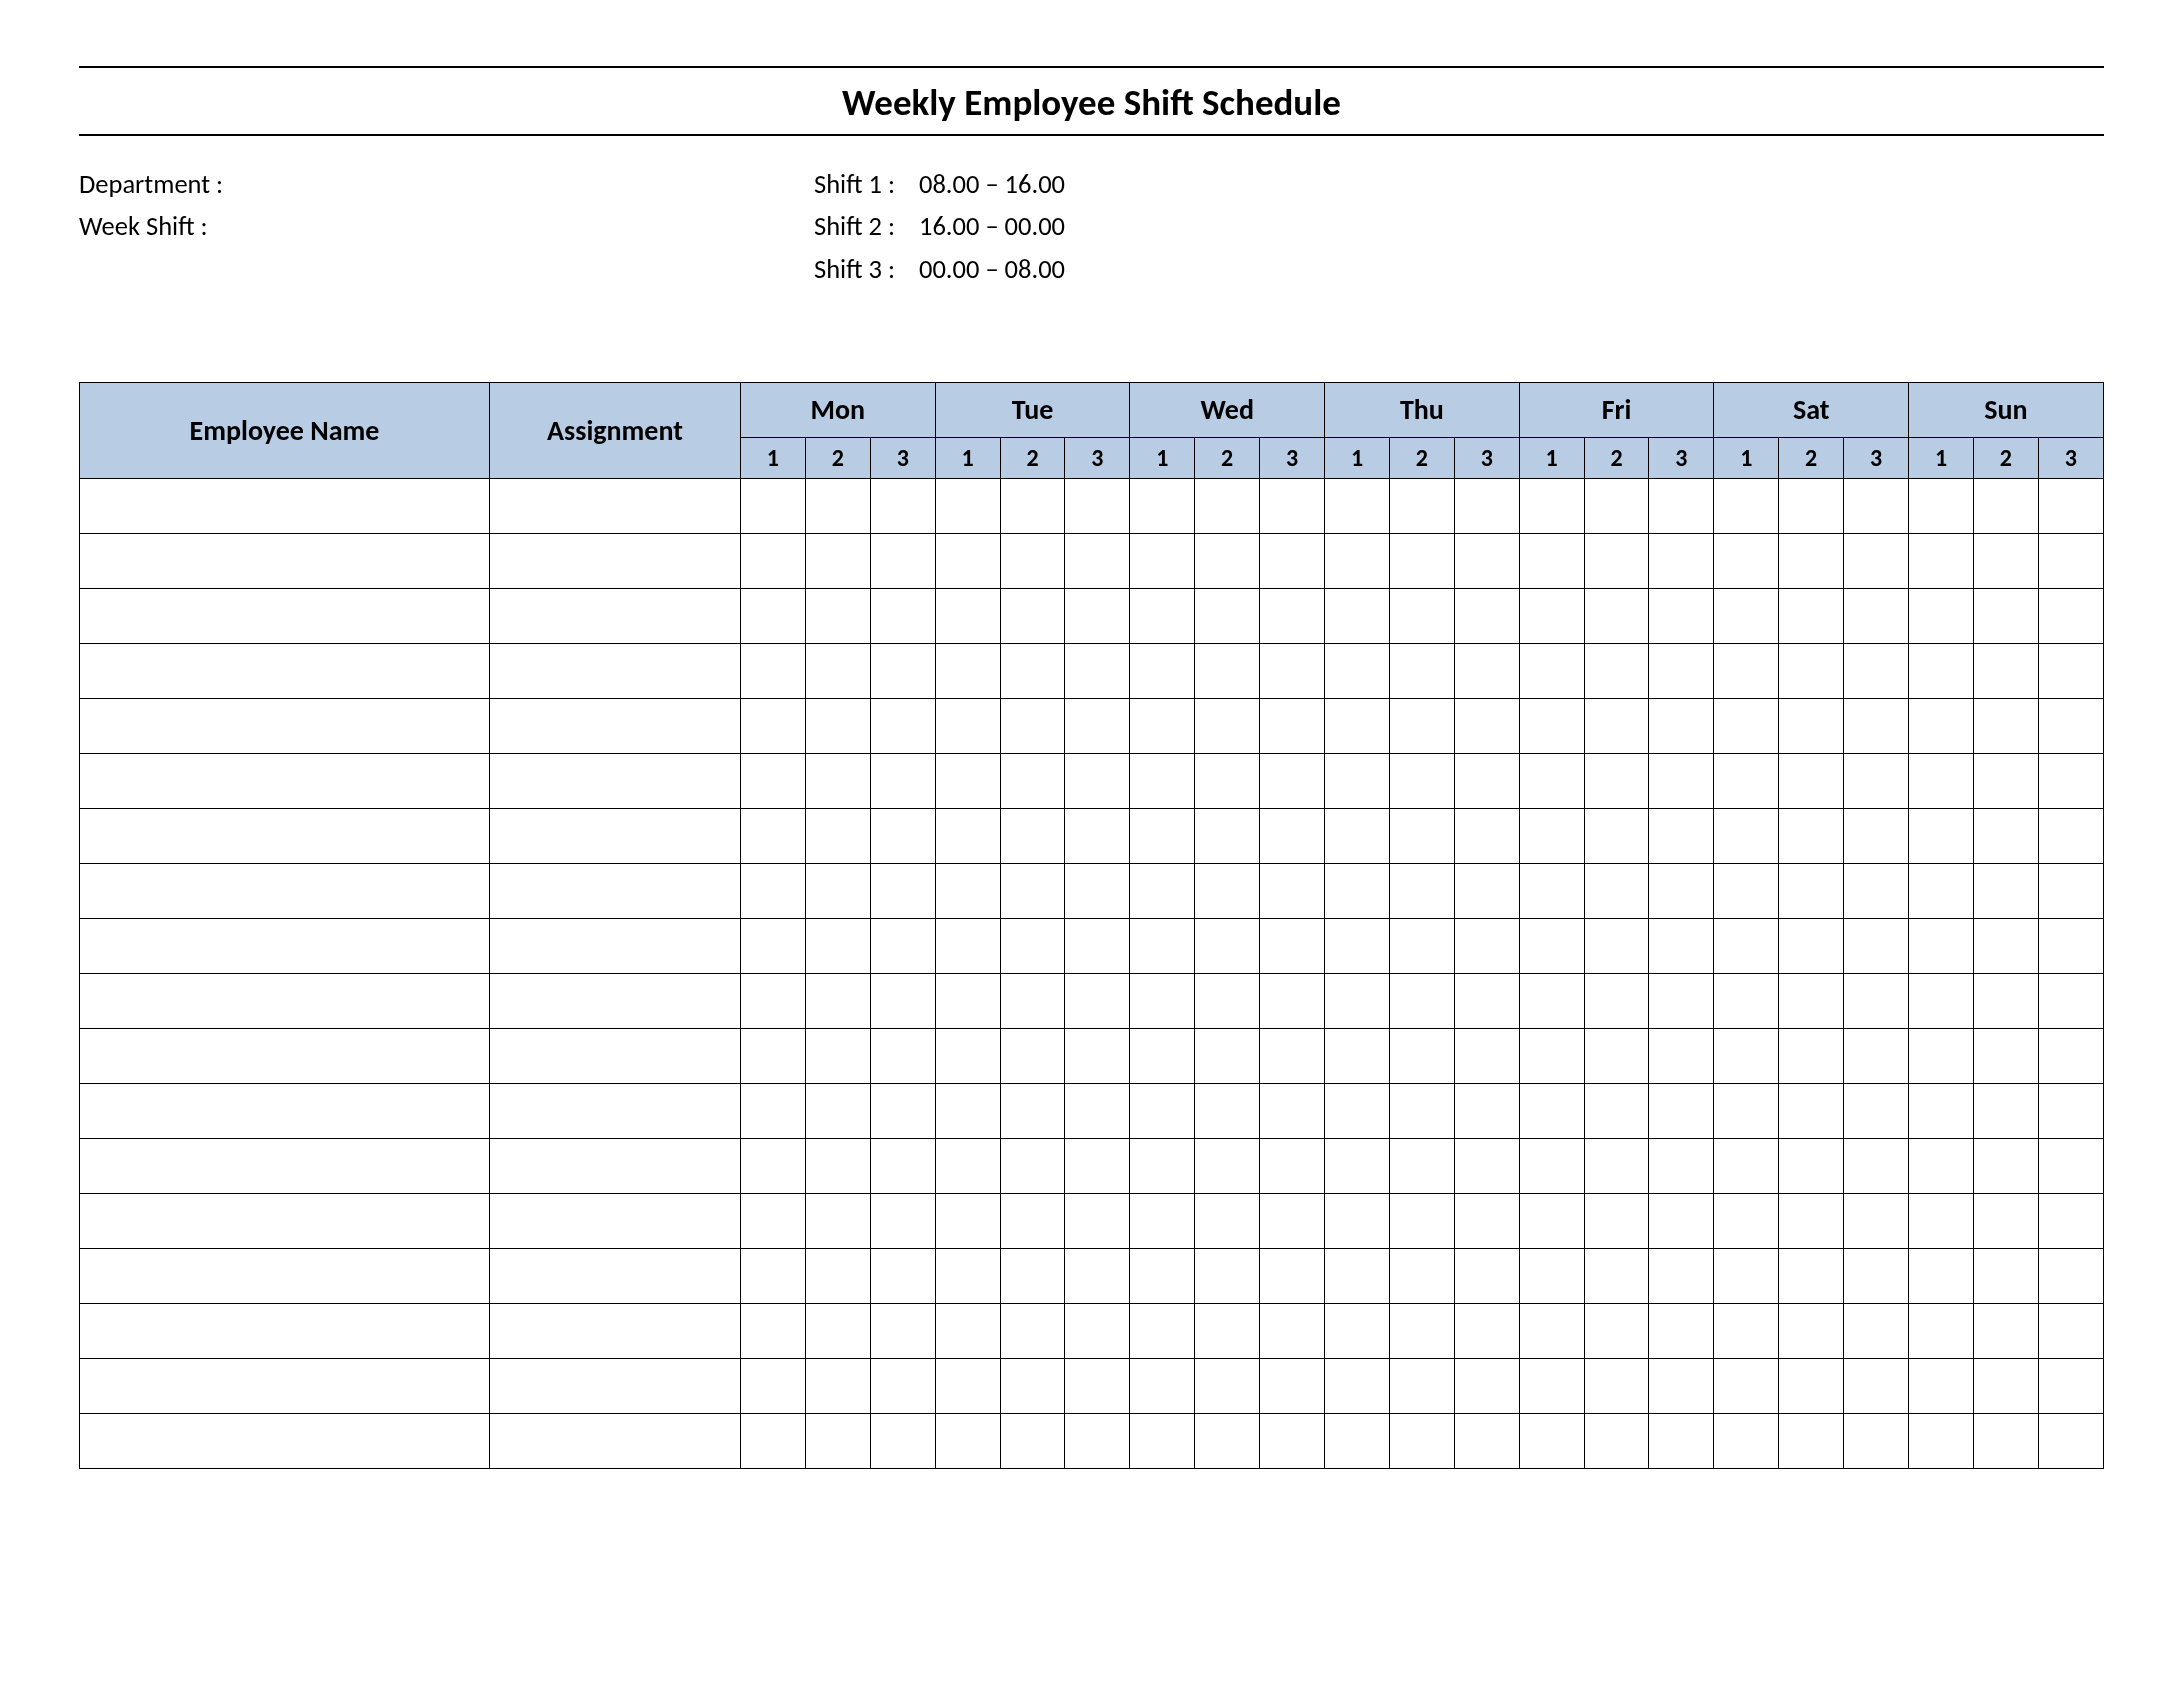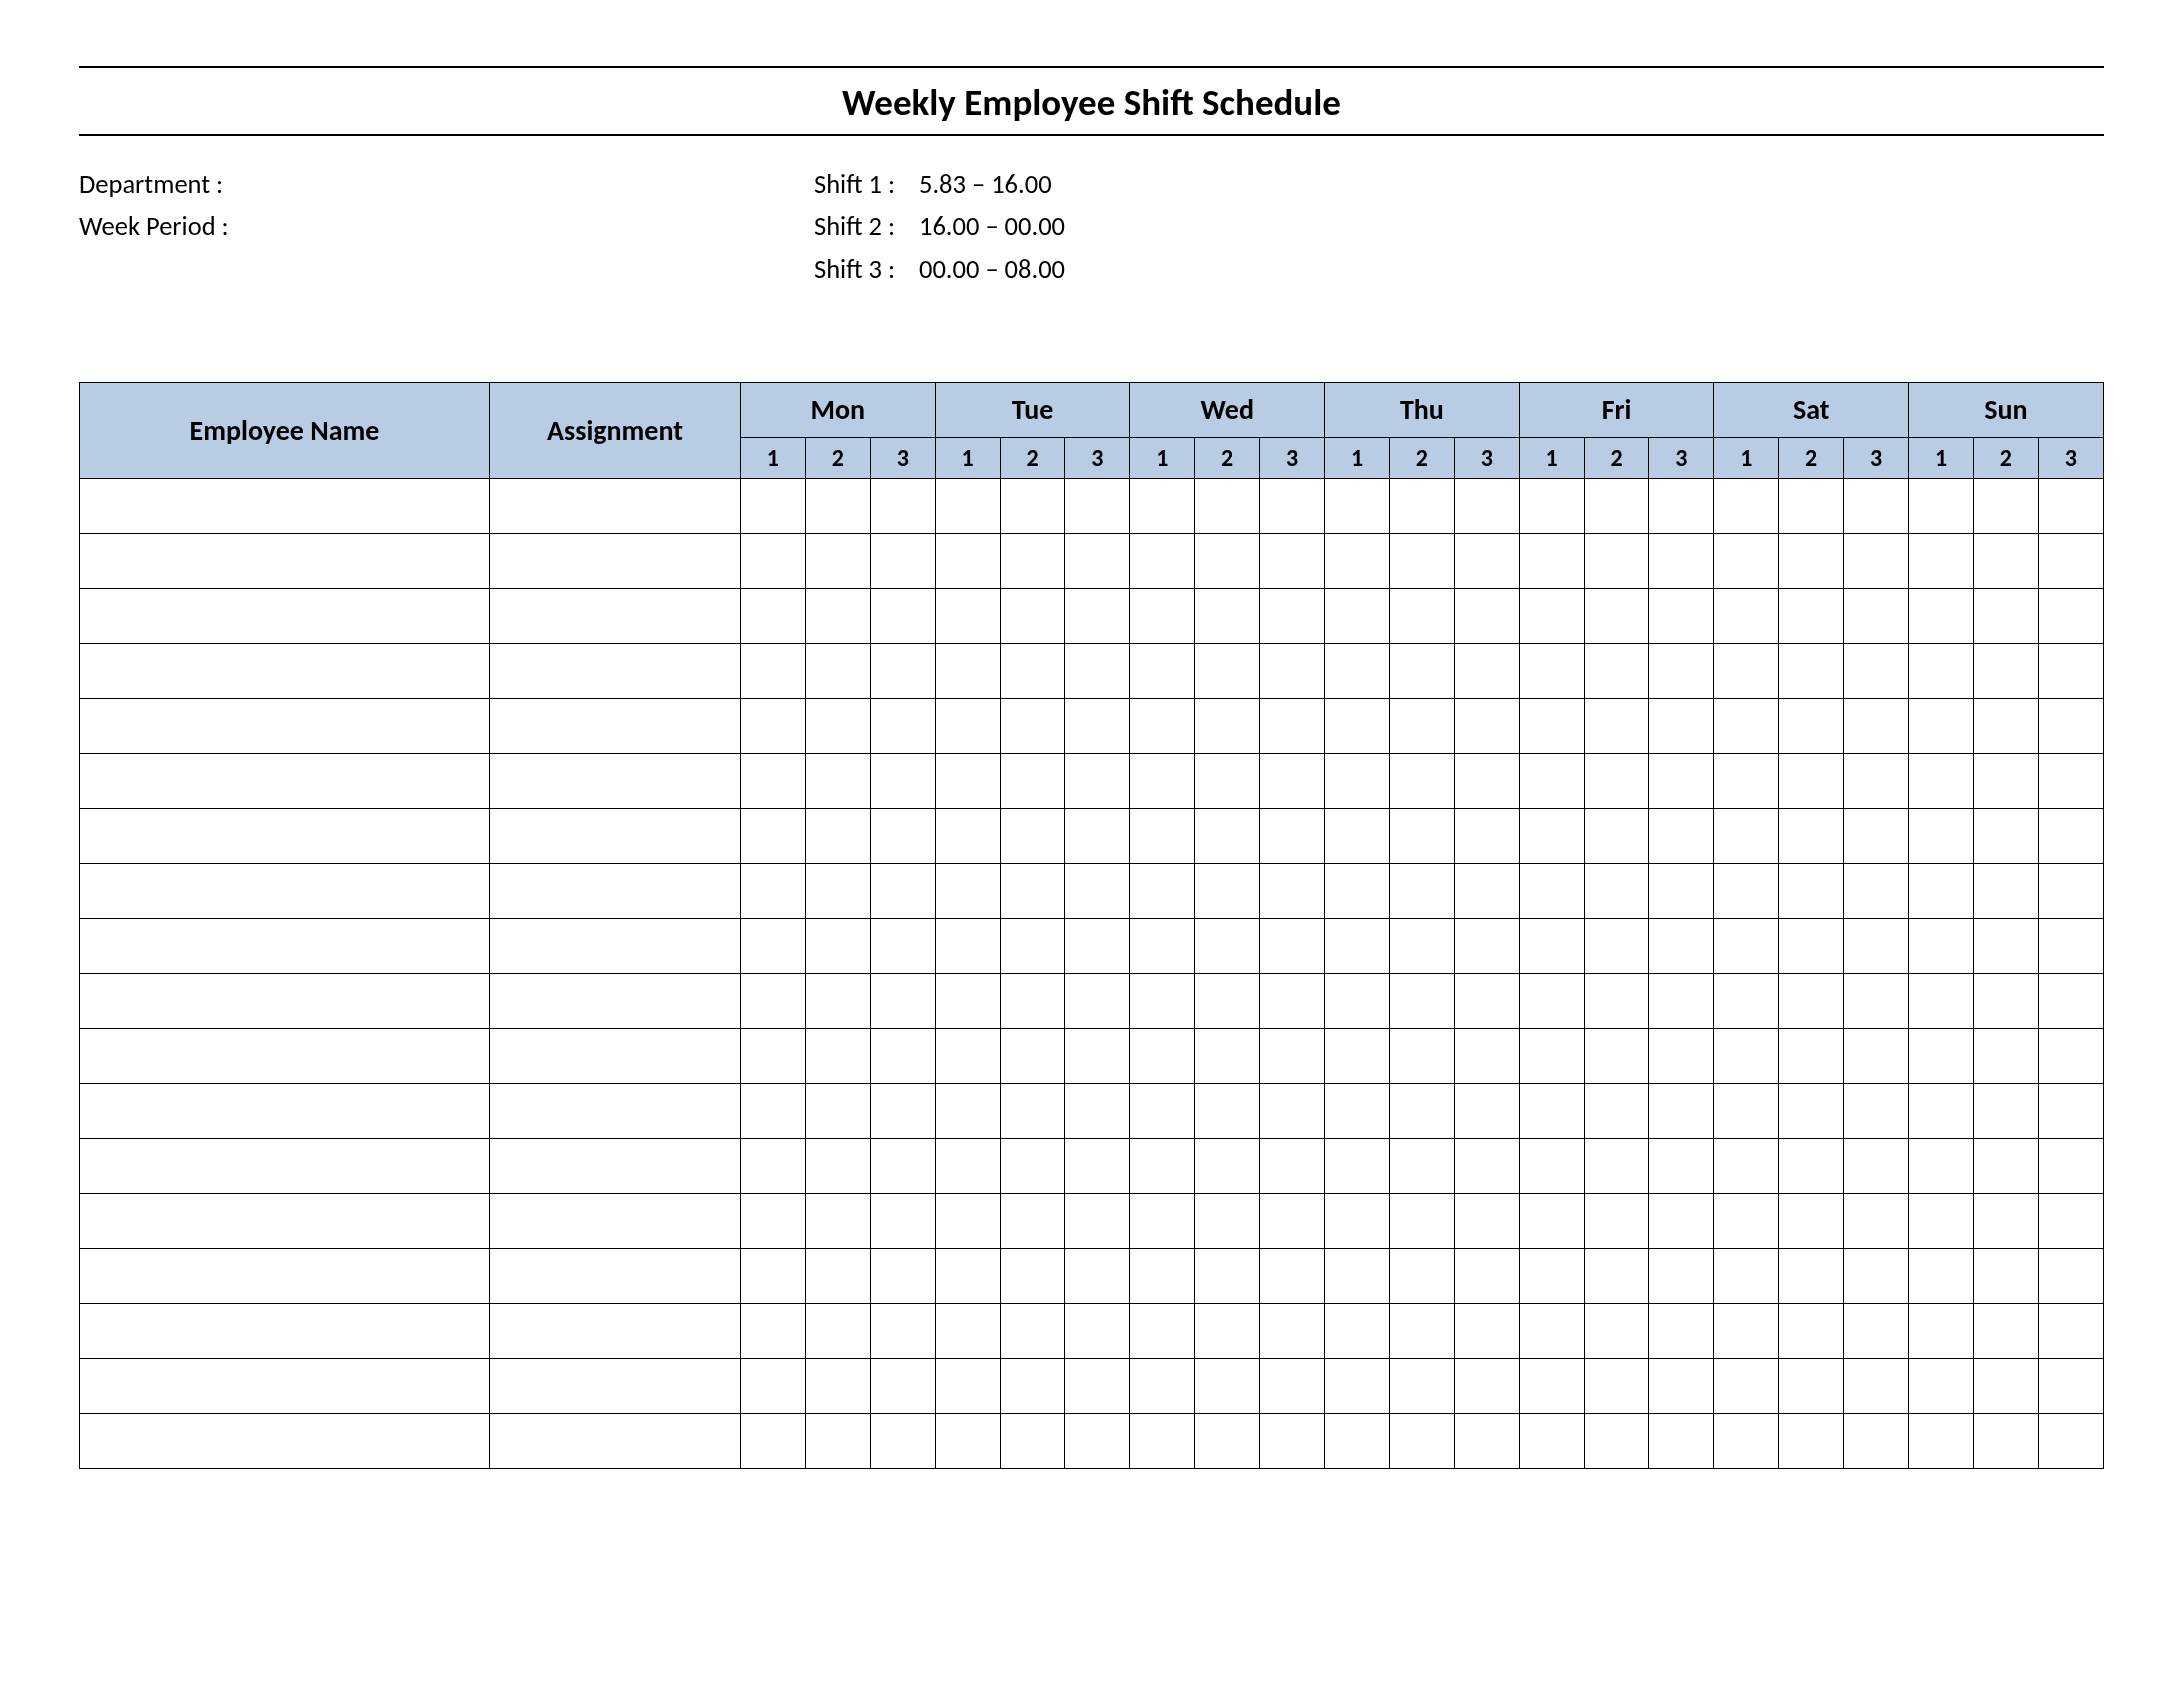--- a/index.html
+++ b/index.html
@@ -79,28 +79,28 @@
   <div class="title">Weekly Employee Shift Schedule</div>
   <hr class="rule">
 
   <div class="meta">
     <div class="meta-left">
       <div>
         <span class="label">Department    :</span>
         <span></span>
       </div>
       <div>
-        <span class="label">Week  Period :</span>
+        <span class="label">Week  Shift :</span>
         <span></span>
       </div>
     </div>
     <div class="meta-right">
       <div>
         <span class="label">Shift 1  :</span>
-        <span>5.83  –  16.00</span>
+        <span>08.00  –  16.00</span>
       </div>
       <div>
         <span class="label">Shift 2  :</span>
         <span>16.00  –  00.00</span>
       </div>
       <div>
         <span class="label">Shift 3  :</span>
         <span>00.00  –  08.00</span>
       </div>
     </div>

